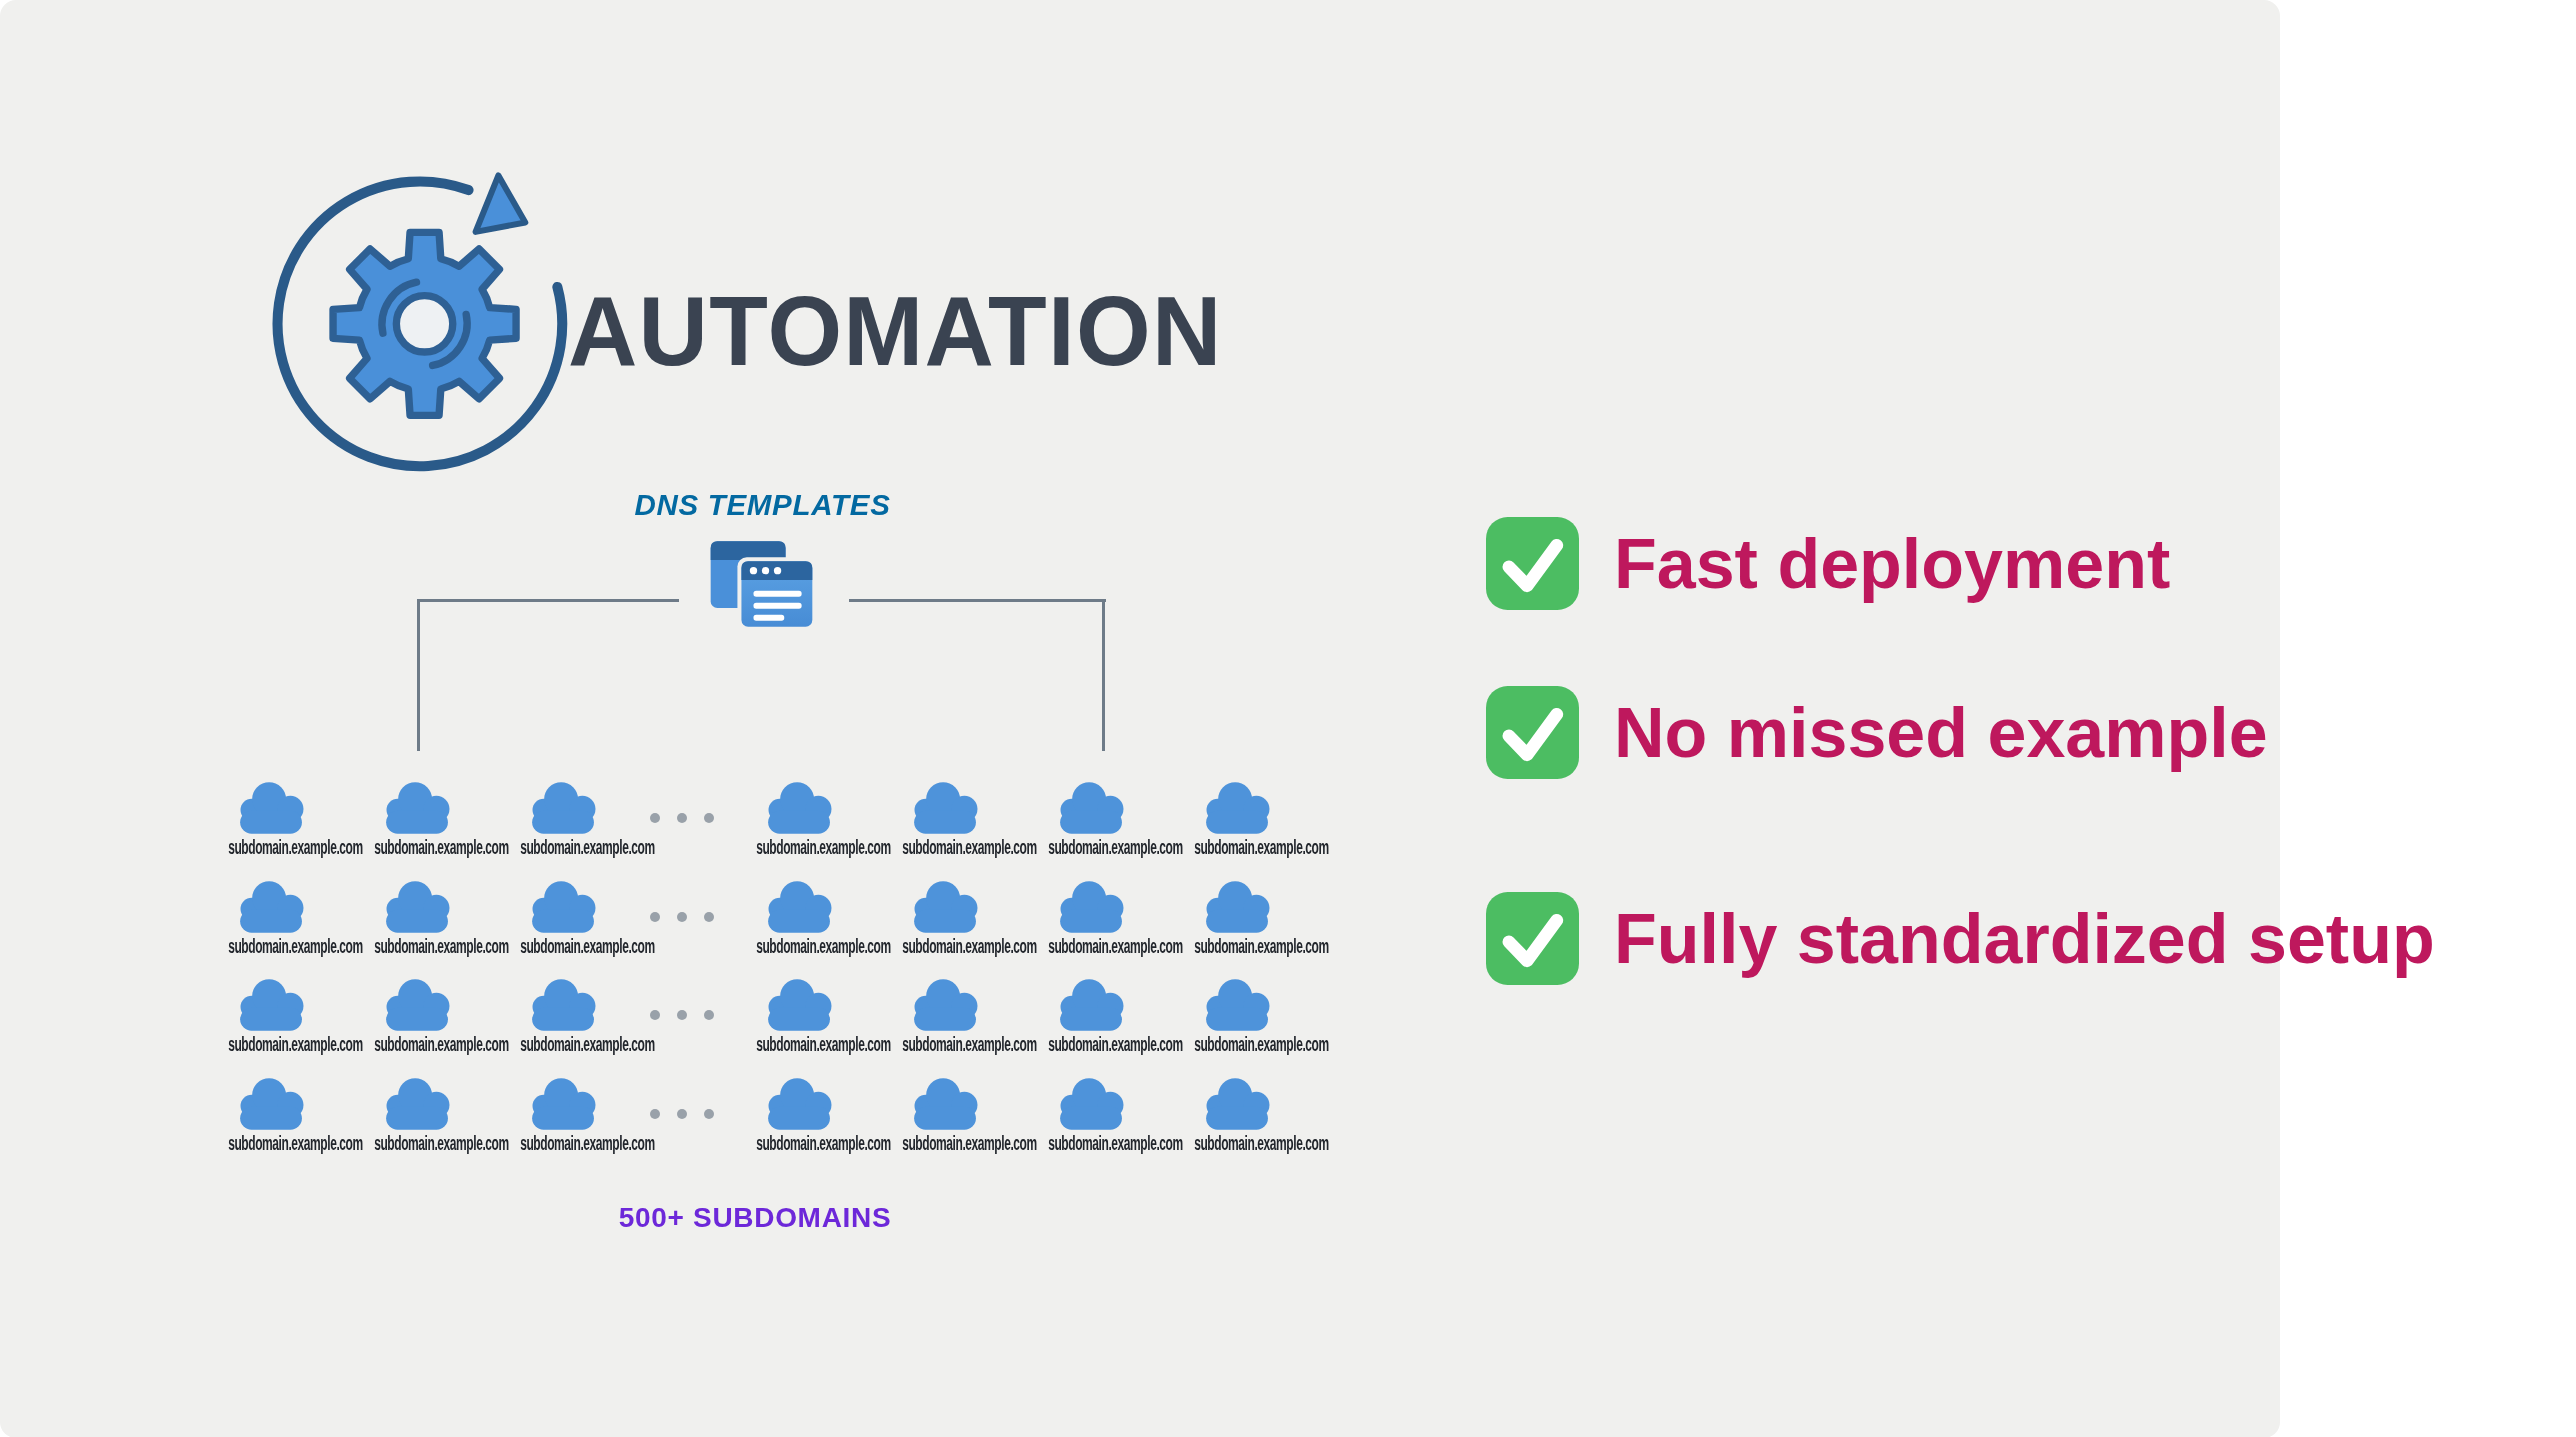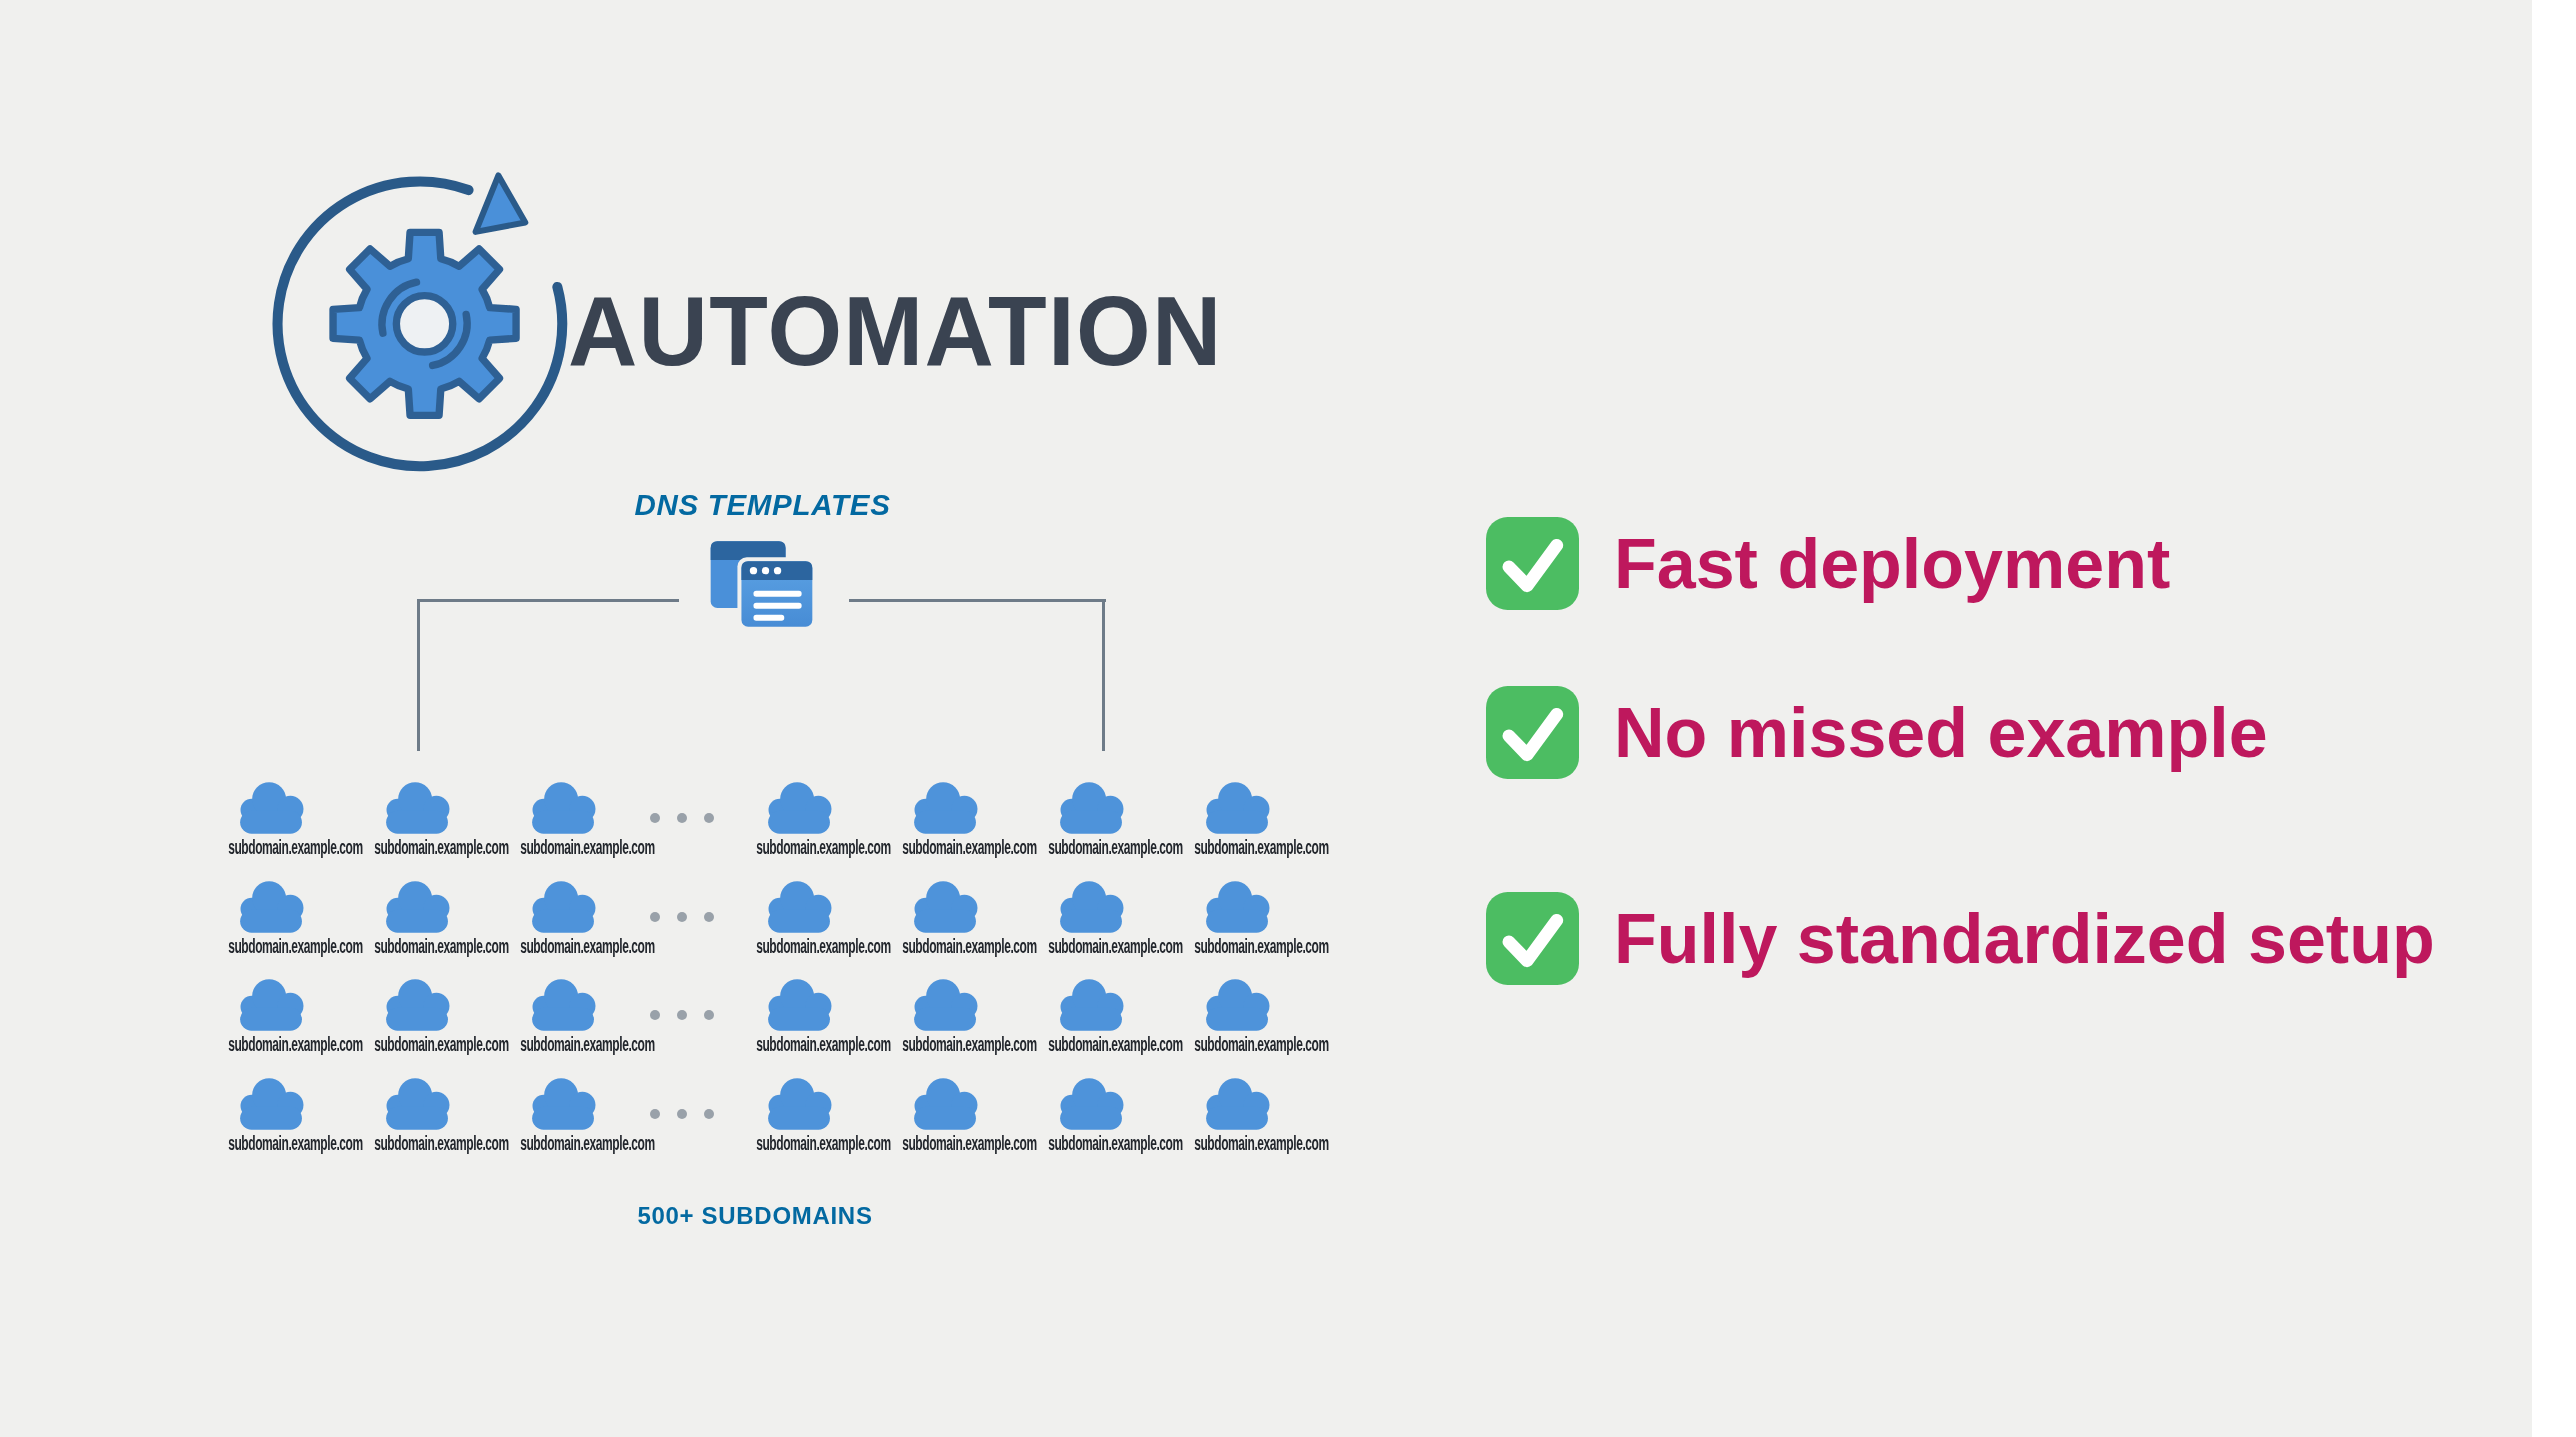--- a/index.html
+++ b/index.html
@@ -1,22 +1,23 @@
 <!DOCTYPE html>
 <html style="font-size:10.7px"><head>
 <meta charset="utf-8">
 <style>
   * { margin:0; padding:0; box-sizing:border-box; }
   html,body { width:2576px; height:1438px; overflow:hidden; }
   body { font-family:"Liberation Sans", sans-serif; }
 
   .canvas {
-    position:relative; width:2532px; height:1438px;
+    position:relative; width:2280px; height:1438px;
     background:radial-gradient(ellipse 1744px 1073px at 48% 44%, #f3f3f1 0%, #f0f0ee 55%, #eaeaе8 88%, #e7e7e5 100%);
     background-color:#f0f0ee;
+    border-radius:16px;
   }
 
   
   .hero-icon { position:absolute; left:262px; top:158px; width:309px; height:329px; }
   .title {
     position:absolute; left:568px; top:274px;
     font-size:99px; font-weight:700; letter-spacing:1.3px; color:#3a4351;
     transform:scaleX(0.97); transform-origin:left center; white-space:nowrap;
   }
 
@@ -41,21 +42,21 @@
   .sub-label {
     margin-top:1.3px; font-size:20px; font-weight:700; color:#22262c;
     letter-spacing:-0.7px; white-space:nowrap;
     transform:scaleX(0.60); transform-origin:center;
   }
   .dots-cell { flex:1; display:flex; justify-content:center; align-items:flex-start; gap:17.4px; padding-top:42px; }
   .dot { width:10px; height:10px; border-radius:50%; background:#99a1a9; }
 
   .total-label {
     position:absolute; left:199px; top:1202px; width:1112px; text-align:center;
-    font-size:24px; font-weight:700; letter-spacing:0.7px; color:#0369a1;
+    font-size:28px; font-weight:700; letter-spacing:0.7px; color:#6d28d9;
   }
 
   
   .benefit { position:absolute; left:1486px; height:93px; display:flex; align-items:center; }
   .benefit .check { width:93px; height:93px; flex:0 0 auto; }
   .benefit .blabel {
     margin-left:35px; font-size:70px; font-weight:700; color:#be185d;
     white-space:nowrap; letter-spacing:0;
   }
 </style>

